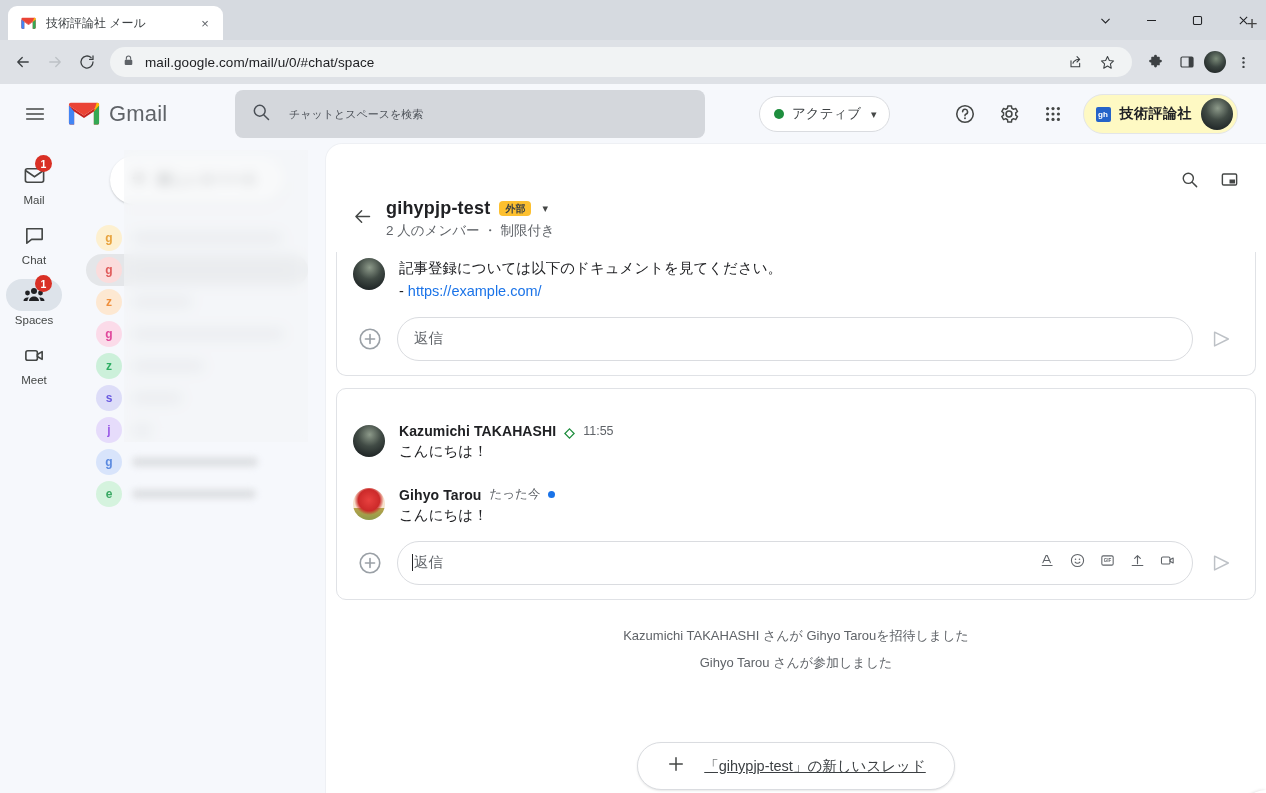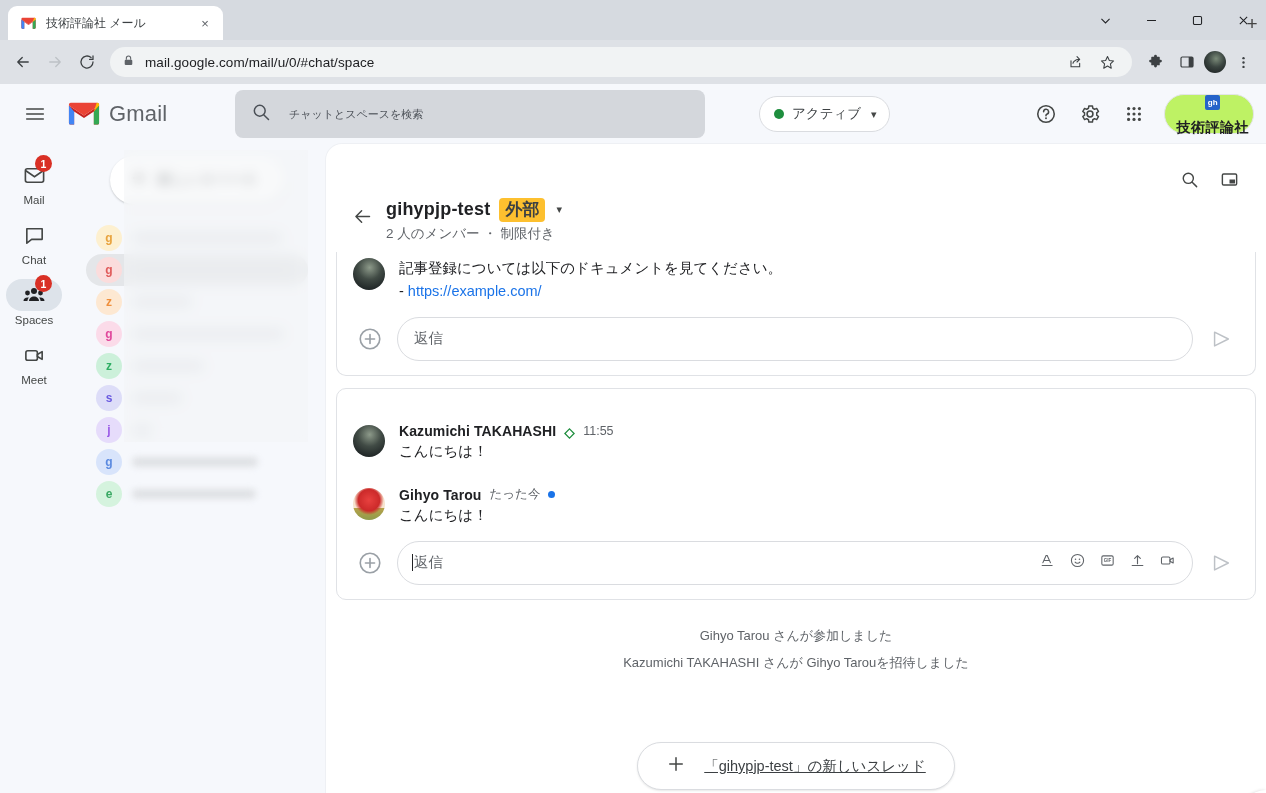--- a/index.html
+++ b/index.html
@@ -77,21 +77,21 @@
   }
 
   
   .viewport {
     position: absolute; left: 0; top: 84px; width: 1266px; height: 709px;
     background: #f6f8fc; overflow: hidden;
   }
 
   
   .gheader {
-    height: 60px; display: flex; align-items: center; padding: 0 12px 0 0;
+    height: 60px; display: flex; align-items: center; padding: 0 28px 0 0;
     background: #f6f8fc;
   }
   .hamburger {
     width: 48px; height: 48px; margin-left: 11px; border-radius: 50%;
     display: flex; align-items: center; justify-content: center; flex: 0 0 48px;
   }
   .glogo {
     display: flex; align-items: center; gap: 8px; margin-left: 8px;
     width: 168px; flex: 0 0 auto;
   }
@@ -108,24 +108,23 @@
     gap: 8px; padding: 0 12px 0 14px; margin-left: 38px;
   }
   .status-dot { width: 10px; height: 10px; border-radius: 50%; background: #1e8e3e; }
   .status-label { font-size: 13.5px; color: #3c4043; }
   .hdr-icons { display: flex; align-items: center; gap: 4px; margin-left: 18px; }
   .hdr-ibtn {
     width: 40px; height: 40px; border-radius: 50%;
     display: flex; align-items: center; justify-content: center; color: #444746;
   }
   .acct-chip {
-    height: 40px; background: #bef264; border: 1px solid #e3e5e8; border-radius: 20px;
+    height: 40px; background: #fef9c3; border: 1px solid #e3e5e8; border-radius: 20px;
     display: flex; align-items: center; gap: 9px; padding: 0 4px 0 12px;
     margin-left: 10px;
-    flex-direction: column;
   }
   .acct-logo {
     width: 15px; height: 15px; background: #2563c9; border-radius: 2px;
     font-size: 8px; color: #fff; display: flex; align-items: center;
     justify-content: center; font-weight: bold; flex: 0 0 15px;
   }
   .acct-name { font-size: 14px; color: #202124; font-weight: 700; letter-spacing: .5px; }
   .acct-avatar {
     width: 32px; height: 32px; border-radius: 50%; flex: 0 0 32px;
     background: radial-gradient(circle at 52% 32%, #8d9a8a 0%, #414b45 42%, #10151a 100%);
@@ -201,21 +200,21 @@
   .sh-row { display: flex; align-items: flex-start; gap: 6px; margin-top: 38px; }
   .back-btn {
     width: 36px; height: 36px; border-radius: 50%; flex: 0 0 36px;
     display: flex; align-items: center; justify-content: center; color: #444746;
     margin-top: 2px;
   }
   .sh-titles { padding-top: 2px; }
   .sh-title-line { display: flex; align-items: center; gap: 9px; }
   .sh-title { font-size: 18px; color: #202124; font-weight: 700; letter-spacing: .2px; }
   .ext-badge {
-    background: #fdc02f; color: #3c4043; font-size: 17px; font-weight: 700;
+    background: #fdc02f; color: #3c4043; font-size: 10px; font-weight: 700;
     border-radius: 4px; padding: 2px 6px; line-height: 1.15;
   }
   .caret { color: #444746; font-size: 11px; margin-left: 2px; }
   .sh-sub { font-size: 13.5px; color: #5f6368; margin-top: 3px; }
   .sh-actions { position: absolute; right: 18px; top: 16px; display: flex; gap: 2px; }
   .sh-ibtn {
     width: 38px; height: 38px; border-radius: 50%;
     display: flex; align-items: center; justify-content: center; color: #444746;
   }
   .tabs { display: flex; gap: 0; padding: 0 18px; margin-top: 10px; }
@@ -718,22 +717,22 @@
               </div>
               <span class="send-btn">
                 <svg width="22" height="22" viewBox="0 0 24 24">
                     <path d="M5 4.5 20 12 5 19.5z" stroke="#bdc1c6" stroke-width="1.6" fill="none" stroke-linejoin="round"></path>
                   </svg>
               </span>
             </div>
           </div>
 
           <div class="sys-msgs">
+            <div class="sys-line">Kazumichi TAKAHASHI さんが Gihyo Tarouを招待しました</div>
             <div class="sys-line">Gihyo Tarou さんが参加しました</div>
-            <div class="sys-line">Kazumichi TAKAHASHI さんが Gihyo Tarouを招待しました</div>
           </div>
 
           <div class="new-thread-wrap">
             <div class="new-thread-btn">
               <span>
                 <svg width="20" height="20" viewBox="0 0 24 24">
                     <path d="M12 4.5v15M4.5 12h15" stroke="#444746" stroke-width="1.8" stroke-linecap="round"></path>
                   </svg>
               </span>
               <span class="new-thread-label">「gihypjp-test」の新しいスレッド</span>

